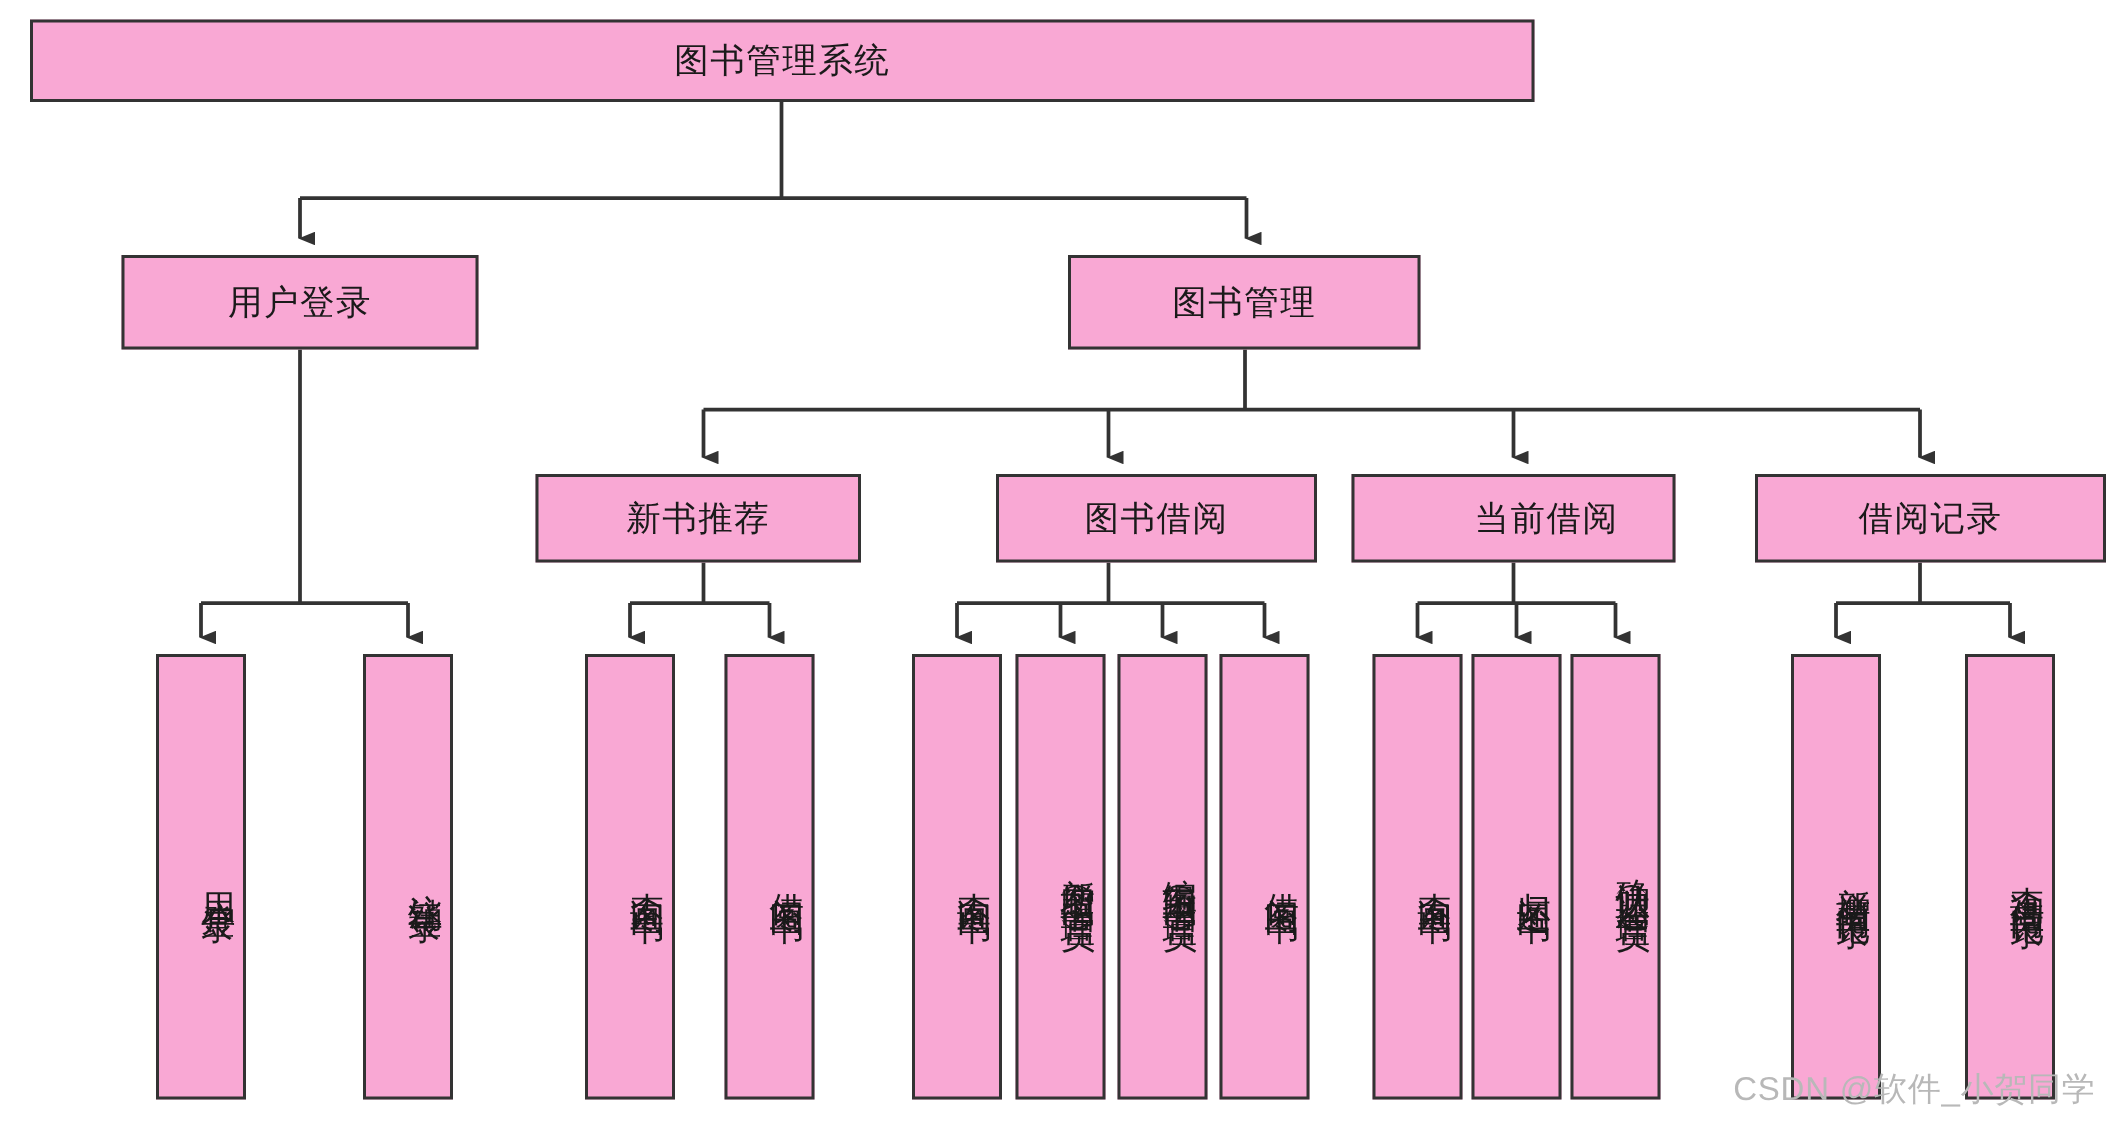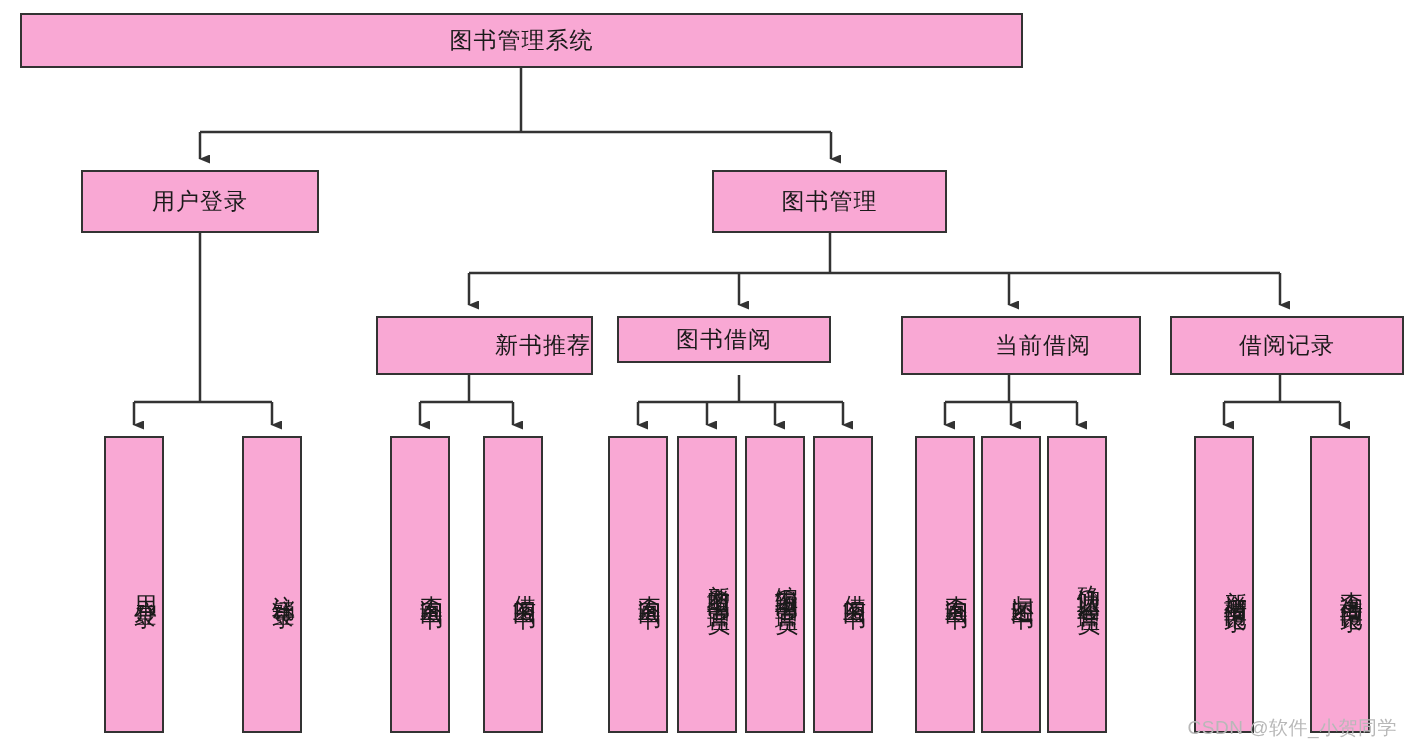--- a/index.html
+++ b/index.html
@@ -52,21 +52,21 @@
     align-items: flex-start;
     justify-content: center;
   }
   .node .label {
     display: block;
   }
   #watermark {
     position: absolute;
     right: 8px;
     bottom: 6px;
-    font-size: 19px;
+    font-size: 22px;
     color: #b8b8b8;
     letter-spacing: 0.5px;
     white-space: nowrap;
     user-select: none;
   }
 </style>
 </head>
 <body>
 
 <div id="canvas">
@@ -125,27 +125,27 @@
     <span class="label">图书管理系统</span>
   </div>
 
   <div class="node horiz" style="left: 81px; top: 170px; width: 238px; height: 63px;">
     <span class="label">用户登录</span>
   </div>
   <div class="node horiz" style="left: 712px; top: 170px; width: 235px; height: 63px;">
     <span class="label">图书管理</span>
   </div>
 
-  <div class="node horiz" style="left: 376px; top: 316px; width: 217px; height: 59px; justify-content: flex-end;">
+  <div class="node horiz" style="left: 357px; top: 316px; width: 217px; height: 59px;">
     <span class="label">新书推荐</span>
   </div>
-  <div class="node horiz" style="left: 617px; top: 316px; width: 214px; height: 47px;">
+  <div class="node horiz" style="left: 664px; top: 316px; width: 214px; height: 59px;">
     <span class="label">图书借阅</span>
   </div>
-  <div class="node horiz" style="left: 901px; top: 316px; width: 240px; height: 59px; padding-left: 44px;">
+  <div class="node horiz" style="left: 901px; top: 316px; width: 216px; height: 59px; padding-left: 44px;">
     <span class="label">当前借阅</span>
   </div>
   <div class="node horiz" style="left: 1170px; top: 316px; width: 234px; height: 59px;">
     <span class="label">借阅记录</span>
   </div>
 
   <div class="node vert" style="left: 104px; top: 436px; width: 60px; height: 297px;">
     <span class="label">用户登录</span>
   </div>
   <div class="node vert" style="left: 242px; top: 436px; width: 60px; height: 297px;">

